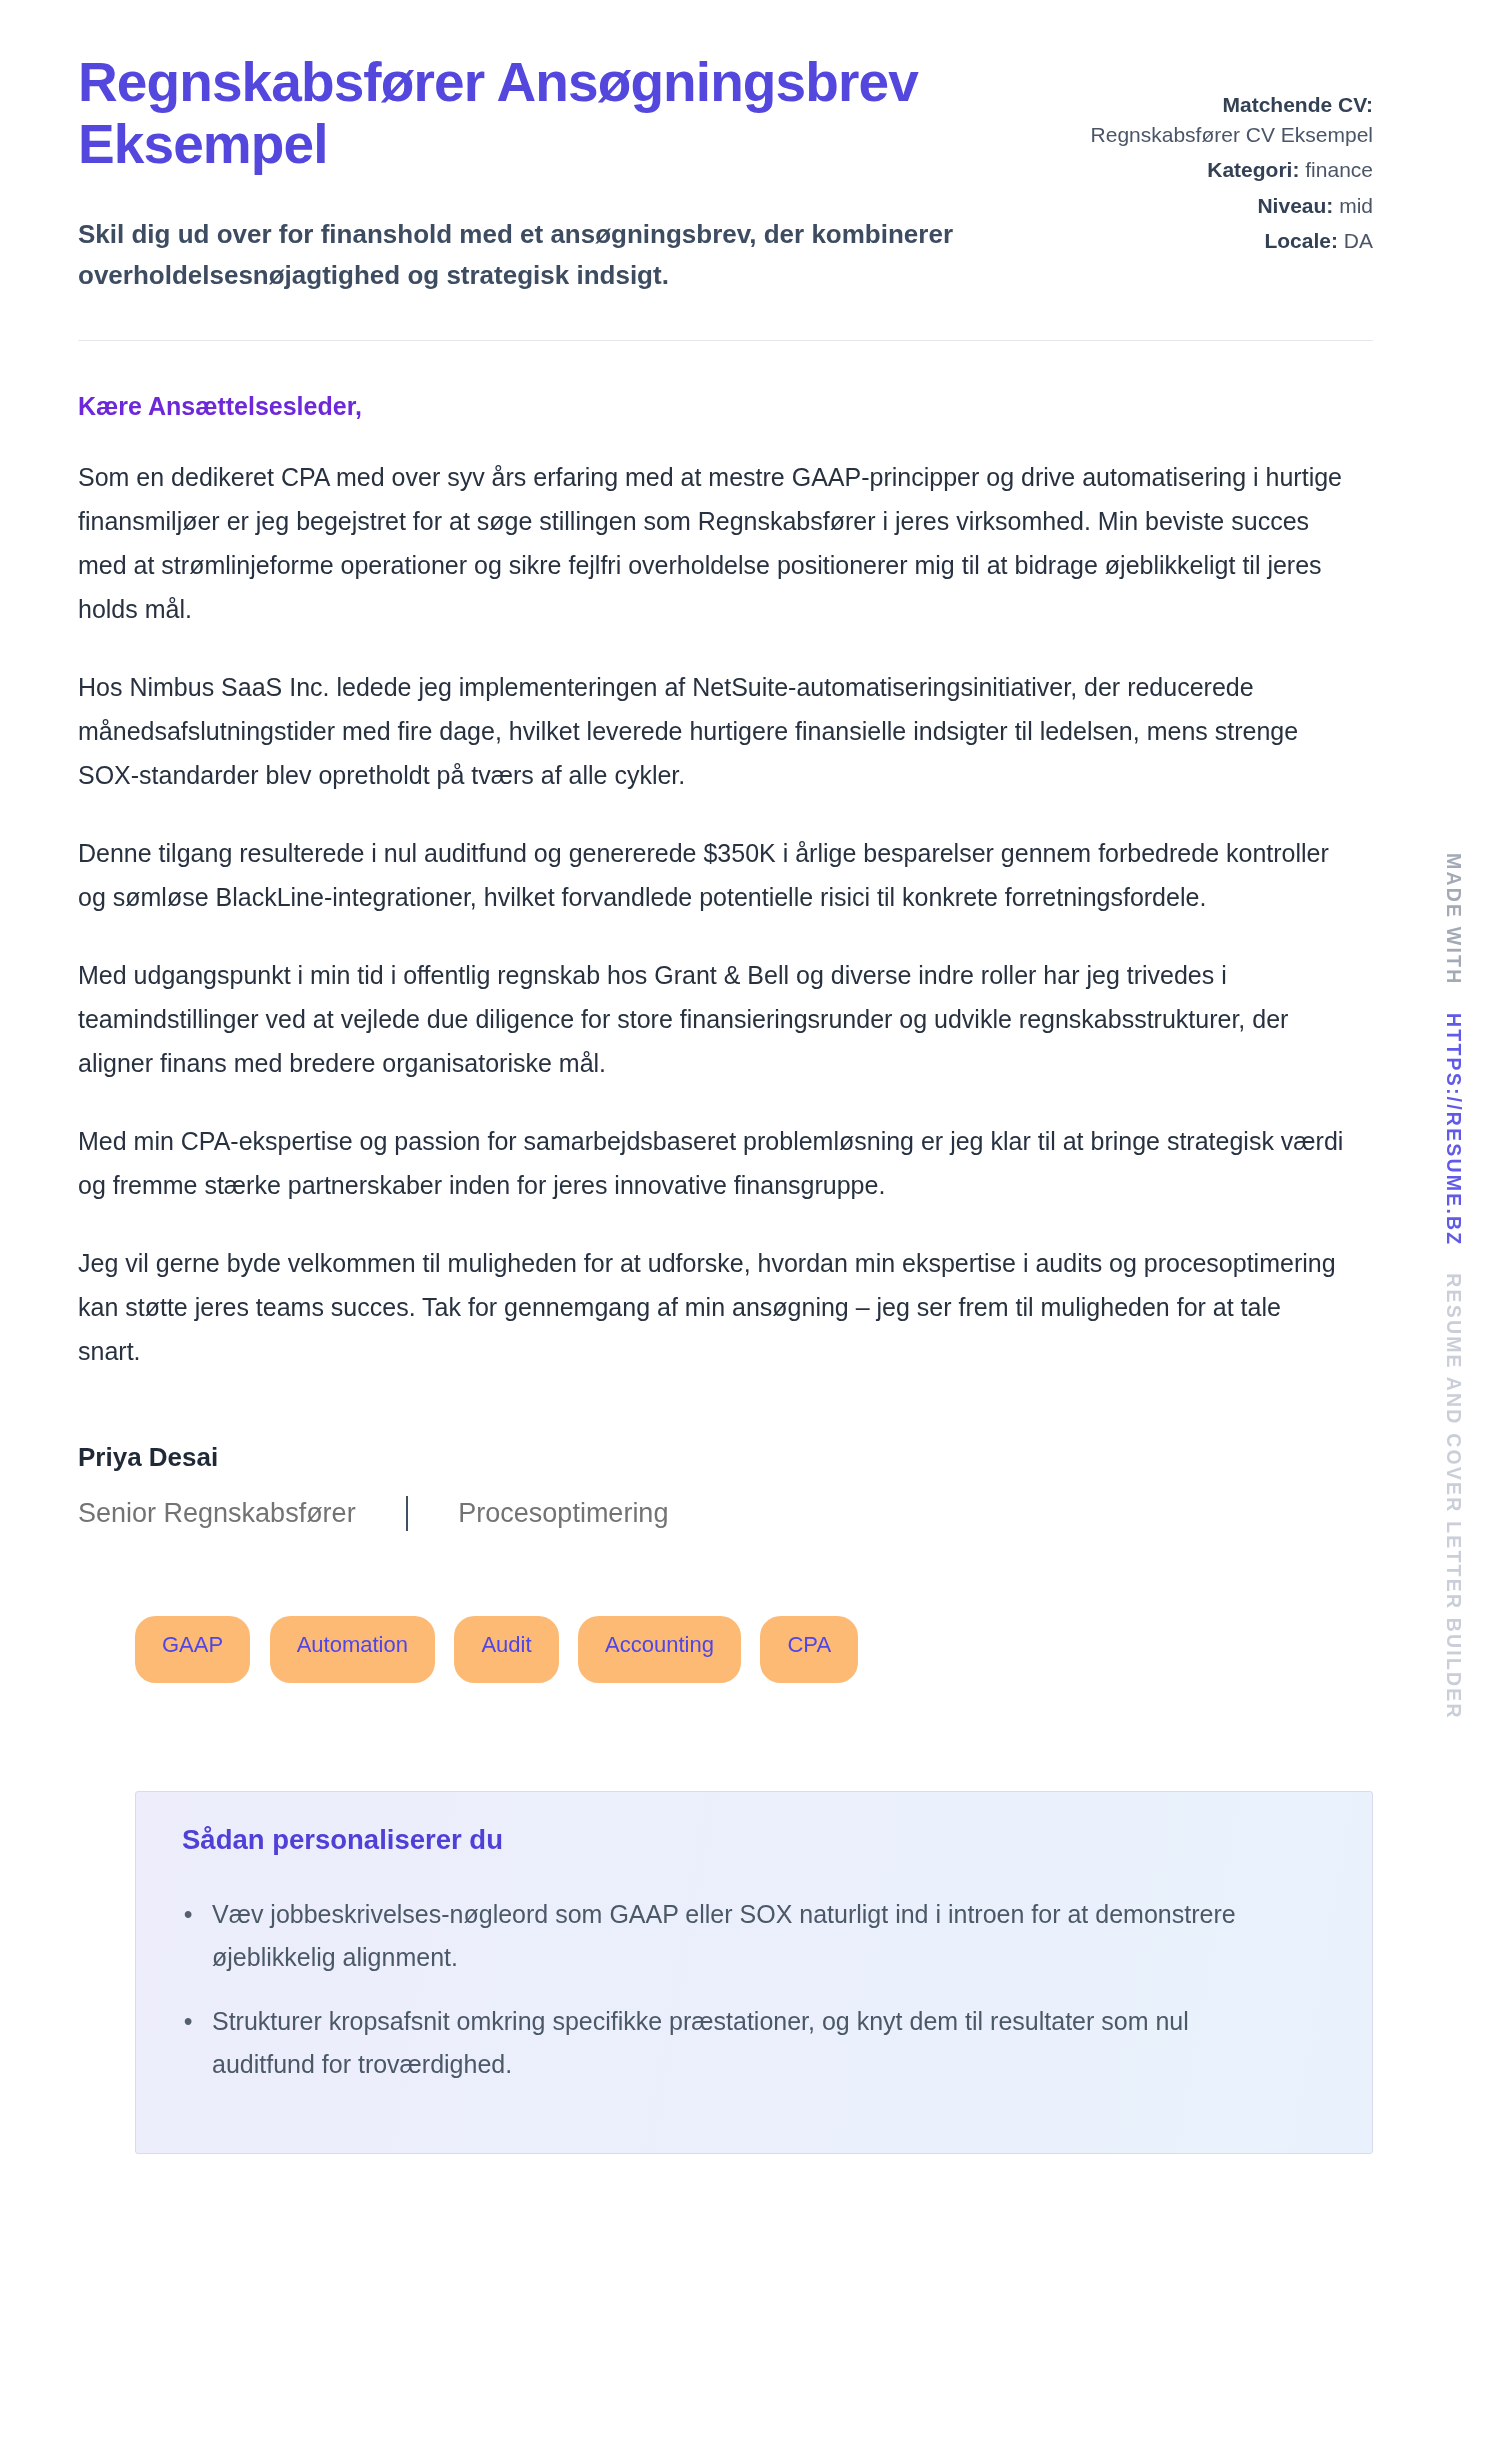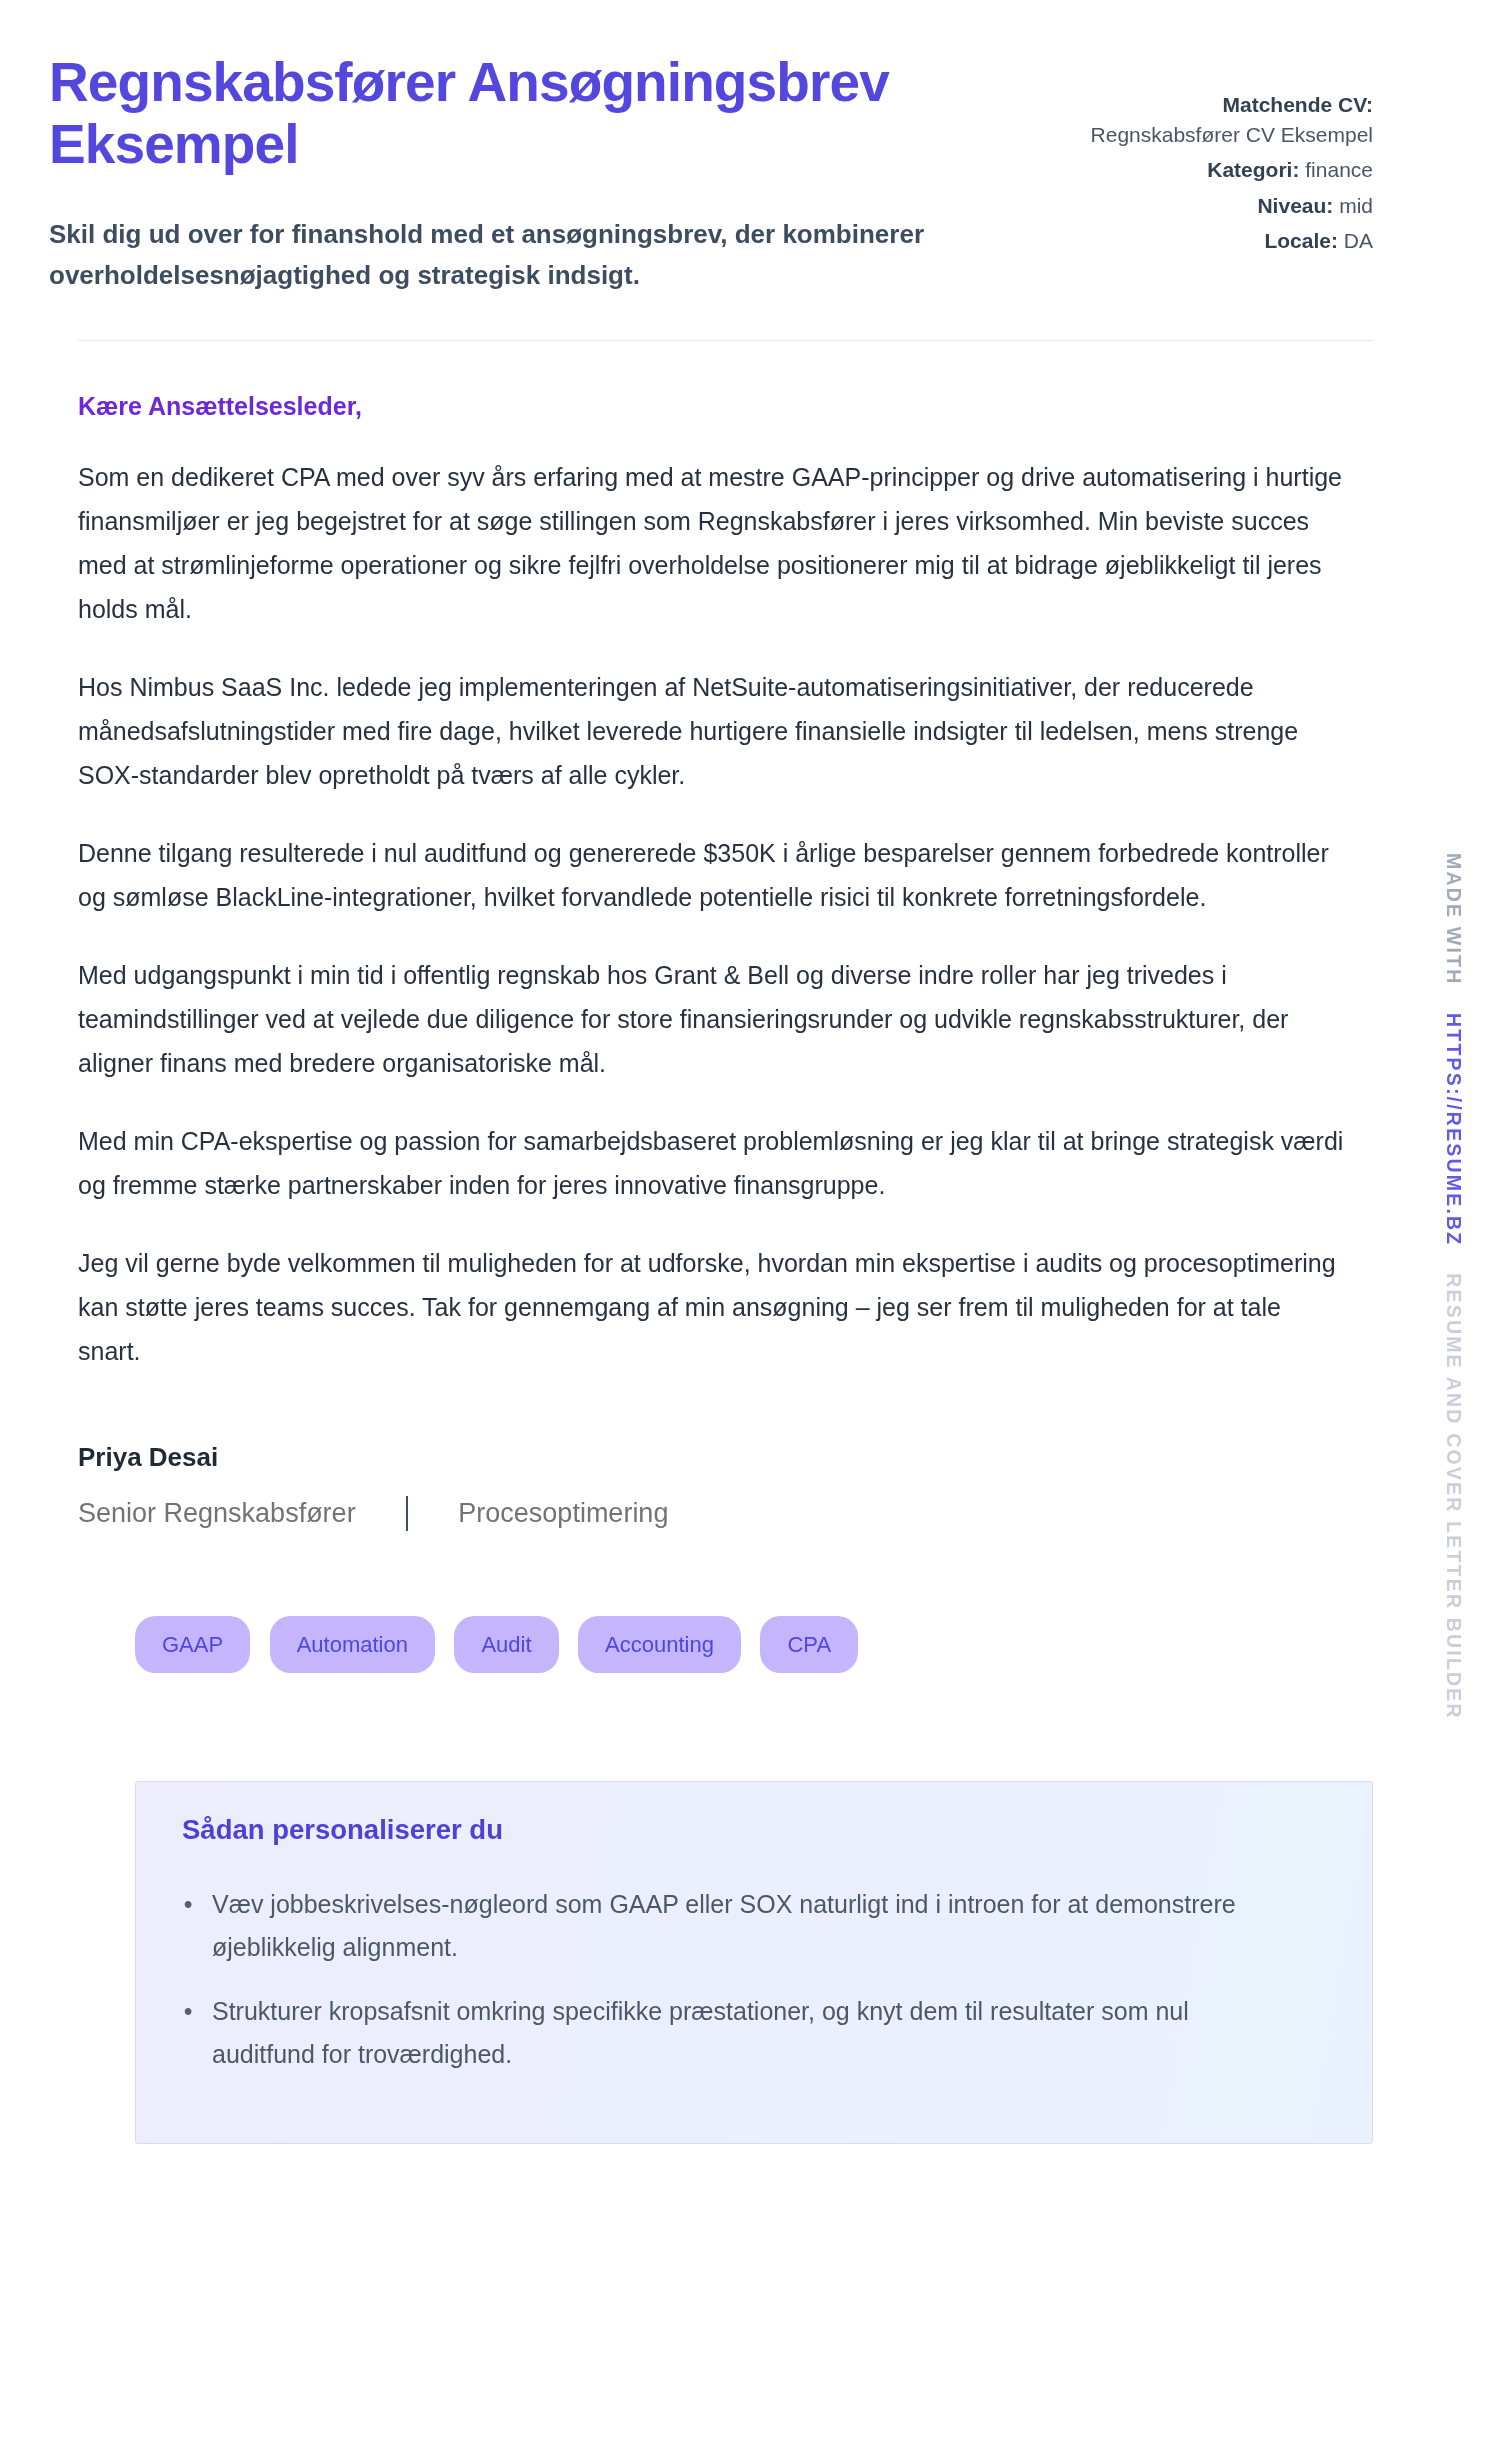--- a/index.html
+++ b/index.html
@@ -9,21 +9,21 @@
     width:1508px; height:2450px;
     margin:0 auto;
     background:#ffffff;
     font-family:"Liberation Sans", sans-serif;
     color:#273140;
     overflow:hidden;
   }
   
   .header {
     display:flex; justify-content:space-between; align-items:flex-start;
-    padding:51px 135px 0 49px;
+    padding:51px 135px 0 78px;
   }
   .header-left { max-width:940px; }
   .page-title {
     font-size:55px; line-height:62px; font-weight:700;
     letter-spacing:-0.9px; color:#5447dd;
   }
   .page-subtitle {
     margin-top:39px;
     font-size:26px; line-height:41px; font-weight:700;
     color:#3d4c61; max-width:905px;
@@ -58,23 +58,23 @@
   .sig-sep {
     display:inline-block; width:2.7px; height:35px;
     background:#3f4f64; margin:0 14px;
   }
   
   .tags {
     display:flex; gap:19.5px; flex-wrap:wrap;
     margin:85px 135px 0 135px;
   }
   .tag {
-    background:#c4b5fd; color:#4f46e5;
+    background:#fdba74; color:#4f46e5;
     font-size:22px; font-weight:500;
-    height:57px; line-height:57px; padding:0 27px;
+    height:67px; line-height:57px; padding:0 27px;
     border-radius:20.4px; white-space:nowrap;
   }
   
   .tipbox {
     margin:108px 135px 0 135px;
     background:linear-gradient(100deg, #ededfb 0%, #e9f2fc 100%);
     border:0.9px solid #d9daf2;
     border-radius:3px;
     padding:32px 50px 46px 46px;
   }

